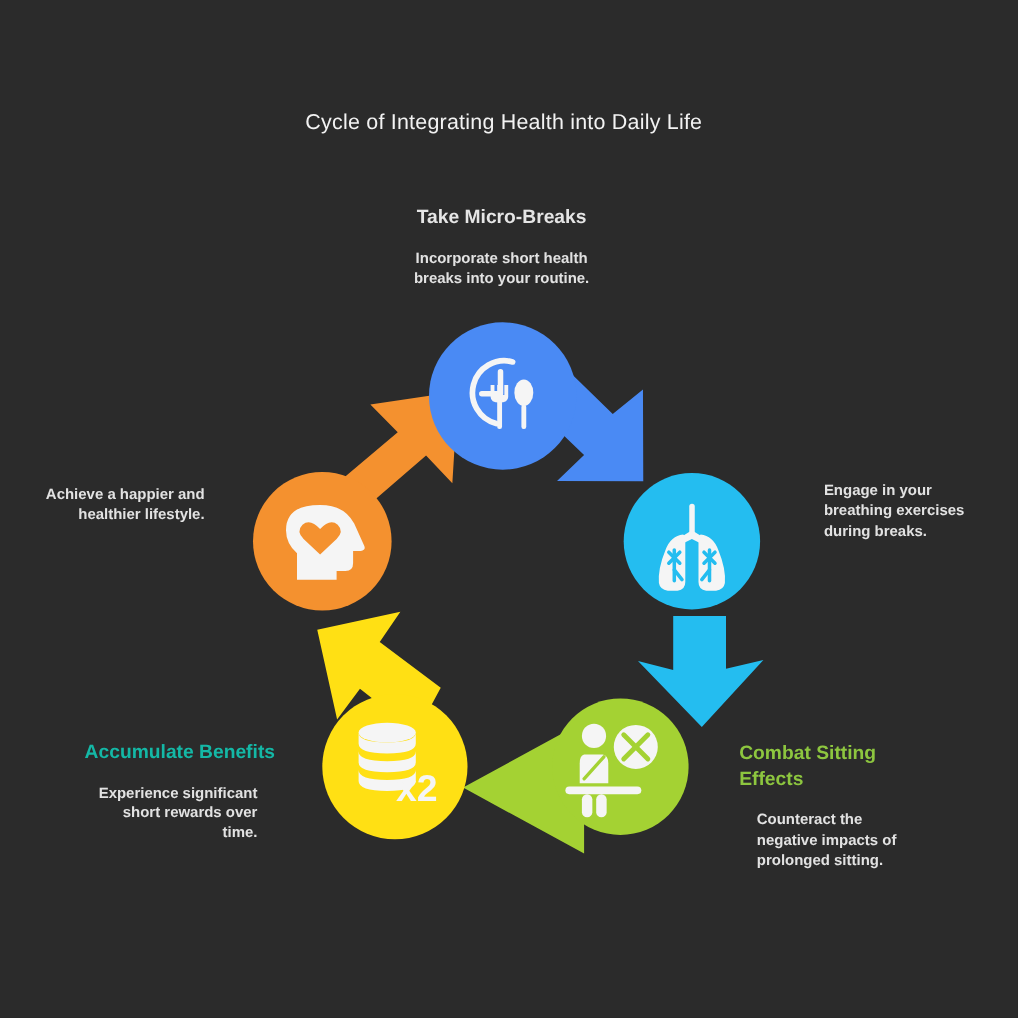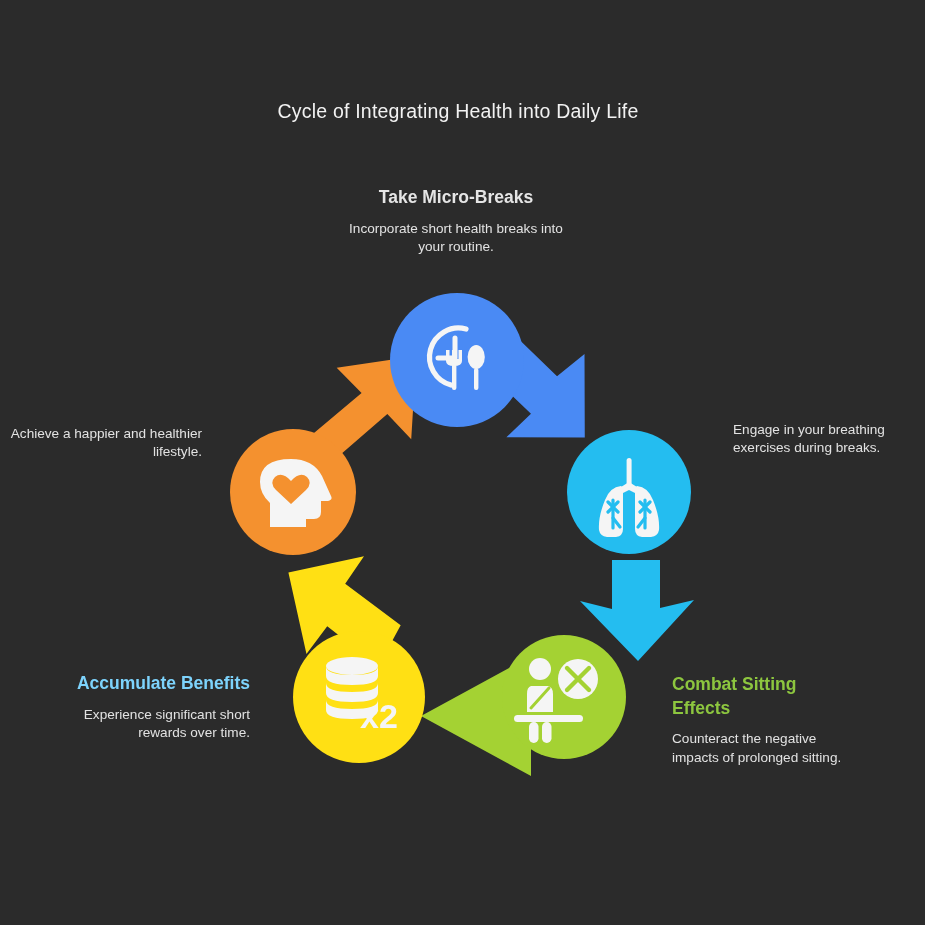--- a/index.html
+++ b/index.html
@@ -44,37 +44,37 @@
     position: absolute;
   }
   .node-heading {
     font-size: 17.5px;
     font-weight: bold;
     line-height: 1.35;
     margin: 0 0 10px 0;
   }
   .node-desc {
     font-size: 13.6px;
-    font-weight: normal;
+    font-weight: bold;
     line-height: 1.35;
     color: #e2e2e2;
-    margin: 0;
+    margin: 16px;
   }
 
   .lbl-micro   { left: 345px; top: 186px; width: 222px; text-align: center; }
   .lbl-micro .node-heading { color: #e5e5e5; }
 
   .lbl-breath  { left: 733px; top: 421px; width: 185px; text-align: left; }
   .lbl-breath .node-heading { color: #24bdf0; }
 
   .lbl-sitting { left: 672px; top: 673px; width: 180px; text-align: left; }
   .lbl-sitting .node-heading { color: #8dc63f; }
 
   .lbl-benefit { left: 62px; top: 672px; width: 188px; text-align: right; }
-  .lbl-benefit .node-heading { color: #7dd3fc; }
+  .lbl-benefit .node-heading { color: #14b8a6; }
 
   .lbl-build   { left: 5px; top: 425px; width: 197px; text-align: right; }
   .lbl-build .node-heading { color: #f4912f; }
 </style>
 </head>
 <body>
 
 <div id="stage">
 
   <div id="chart-title">Cycle of Integrating Health into Daily Life</div>

